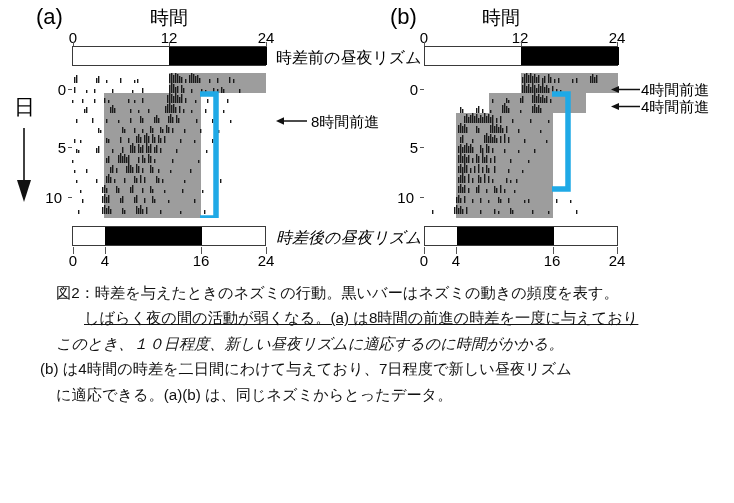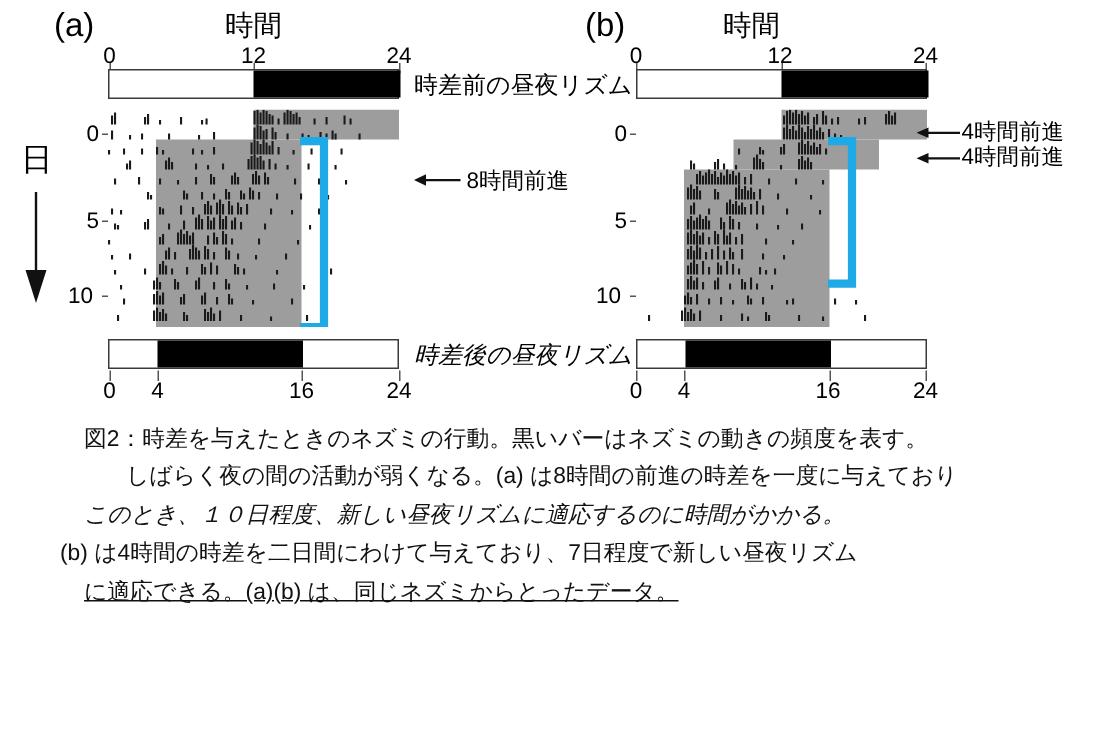--- a/index.html
+++ b/index.html
@@ -737,17 +737,17 @@
     <div class="tickmark" style="left:237px;top:247px;height:7px;"></div>
     <span class="ticklab" style="left:29px;top:253px;">0</span>
     <span class="ticklab" style="left:61px;top:253px;">4</span>
     <span class="ticklab" style="left:157px;top:253px;">16</span>
     <span class="ticklab" style="left:222px;top:253px;">24</span>
   </div>
 </div>
 
 <div class="caption">
   <p style="padding-left:44px;">図2：時差を与えたときのネズミの行動。黒いバーはネズミの動きの頻度を表す。</p>
-  <p style="padding-left:72px;">しばらく夜の間の活動が弱くなる。(a) は8時間の前進の時差を一度に与えており</p>
+  <p style="padding-left:72px;text-decoration:underline;">しばらく夜の間の活動が弱くなる。(a) は8時間の前進の時差を一度に与えており</p>
   <p style="padding-left:44px;font-style:italic;">このとき、１０日程度、新しい昼夜リズムに適応するのに時間がかかる。</p>
   <p style="padding-left:28px;">(b) は4時間の時差を二日間にわけて与えており、7日程度で新しい昼夜リズム</p>
-  <p style="padding-left:44px;text-decoration:underline;">に適応できる。(a)(b) は、同じネズミからとったデータ。</p>
+  <p style="padding-left:44px;">に適応できる。(a)(b) は、同じネズミからとったデータ。</p>
 </div>
 
 </body></html>

